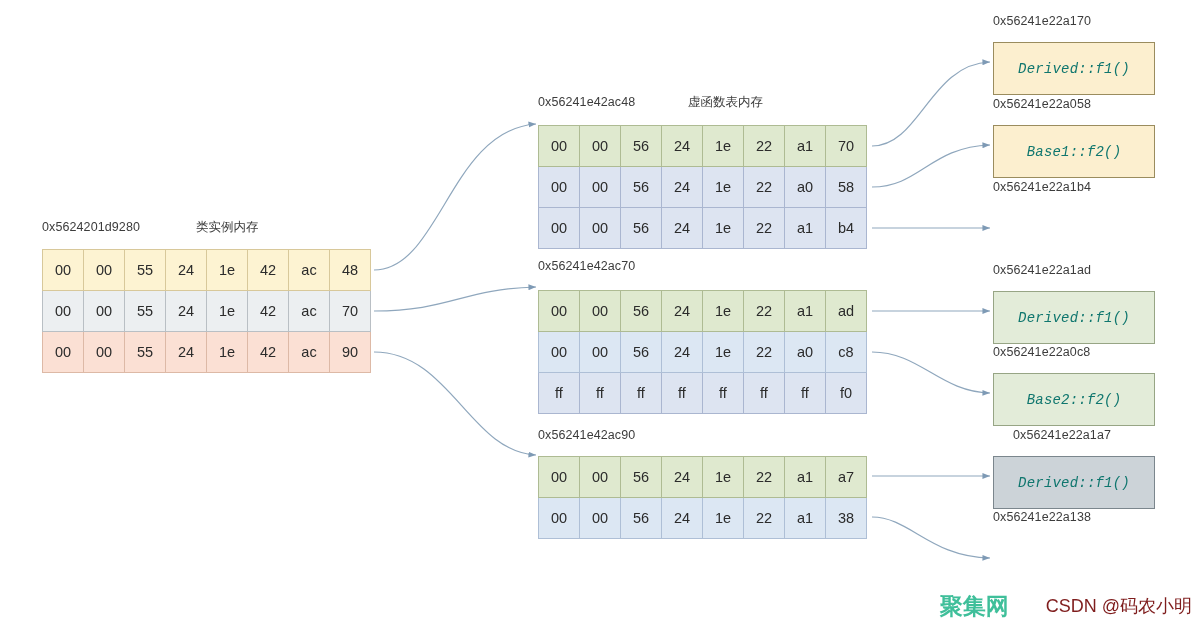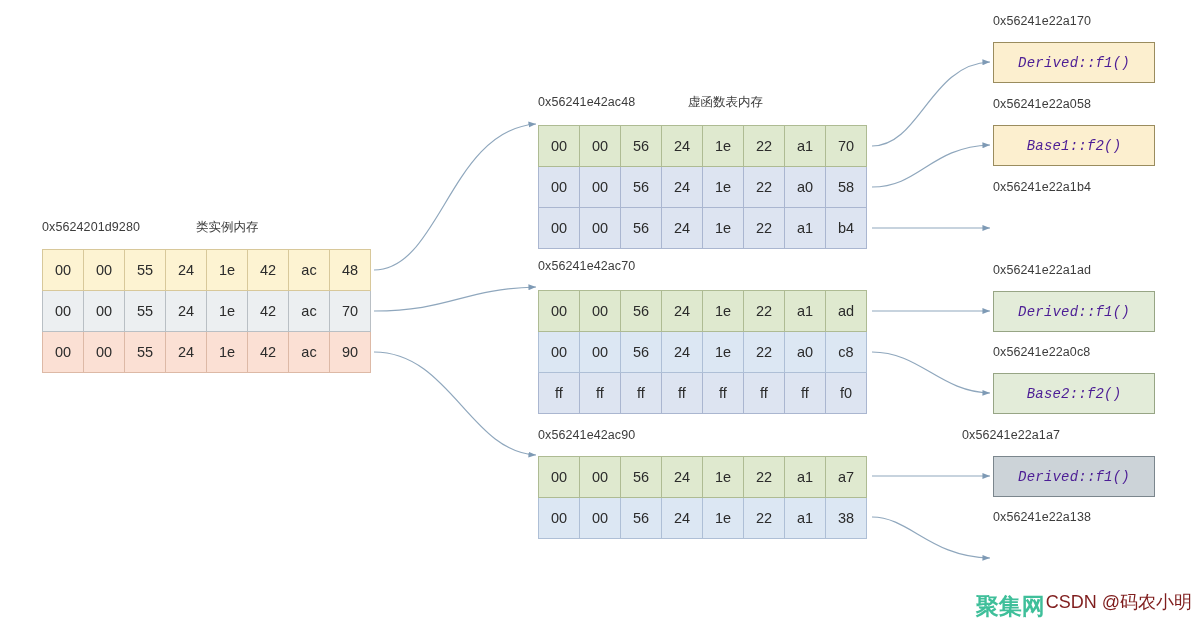--- a/index.html
+++ b/index.html
@@ -70,46 +70,47 @@
   .row-peach  td { background: #fbe0d4; border: 1px solid #ddb9a6; }
   
   .row-green  td { background: #dfe9cf; border: 1px solid #aebb93; }
   .row-blue   td { background: #dde4f1; border: 1px solid #aab6d0; }
   .row-lblue  td { background: #dce7f3; border: 1px solid #aebfd6; }
 
   
   .fnbox {
     position: absolute;
     width: 162px;
-    height: 41px;
+    height: 53px;
     box-sizing: border-box;
     display: flex;
     align-items: center;
     justify-content: center;
     font-family: "Liberation Mono", "DejaVu Sans Mono", monospace;
     font-style: italic;
     font-size: 14px;
     letter-spacing: 0.2px;
-    color: #4c1d95;
+    color: #0f766e;
     z-index: 2;
     white-space: nowrap;
     text-align: right;
   }
   .fn-yellow { background: #fcefcf; border: 1.4px solid #9a8c5e; }
   .fn-green  { background: #e3ecd9; border: 1.4px solid #97a585; }
   .fn-gray   { background: #ccd3d8; border: 1.4px solid #7b868d; }
 
   
   #watermark {
     position: absolute;
     right: 8px;
     bottom: 2px;
     display: flex;
-    align-items: flex-start;
+    align-items: center;
     z-index: 5;
+    gap: 36px;
   }
   #wm-brand {
     font-family: "DejaVu Sans", sans-serif;
     font-weight: bold;
     font-size: 23px;
     color: #3fbf9a;
     letter-spacing: 0px;
     line-height: 23px;
   }
   #wm-credit {
@@ -296,21 +297,21 @@
   <div class="fnbox fn-yellow" style="left:993px; top:125px;">Base1::f2()</div>
 
   <div class="addr" style="left:993px; top:180px;">0x56241e22a1b4</div>
 
   <div class="addr" style="left:993px; top:263px;">0x56241e22a1ad</div>
   <div class="fnbox fn-green" style="left:993px; top:291px;">Derived::f1()</div>
 
   <div class="addr" style="left:993px; top:345px;">0x56241e22a0c8</div>
   <div class="fnbox fn-green" style="left:993px; top:373px;">Base2::f2()</div>
 
-  <div class="addr" style="left:962px; top:428px;">0x56241e22a1a7</div>
+  <div class="addr" style="left:1013px; top:428px;">0x56241e22a1a7</div>
   <div class="fnbox fn-gray" style="left:993px; top:456px;">Derived::f1()</div>
 
   <div class="addr" style="left:993px; top:510px;">0x56241e22a138</div>
 
   <div id="watermark">
     <span id="wm-brand">聚集网</span>
     <span id="wm-credit">CSDN @码农小明</span>
   </div>
 
 </div>

